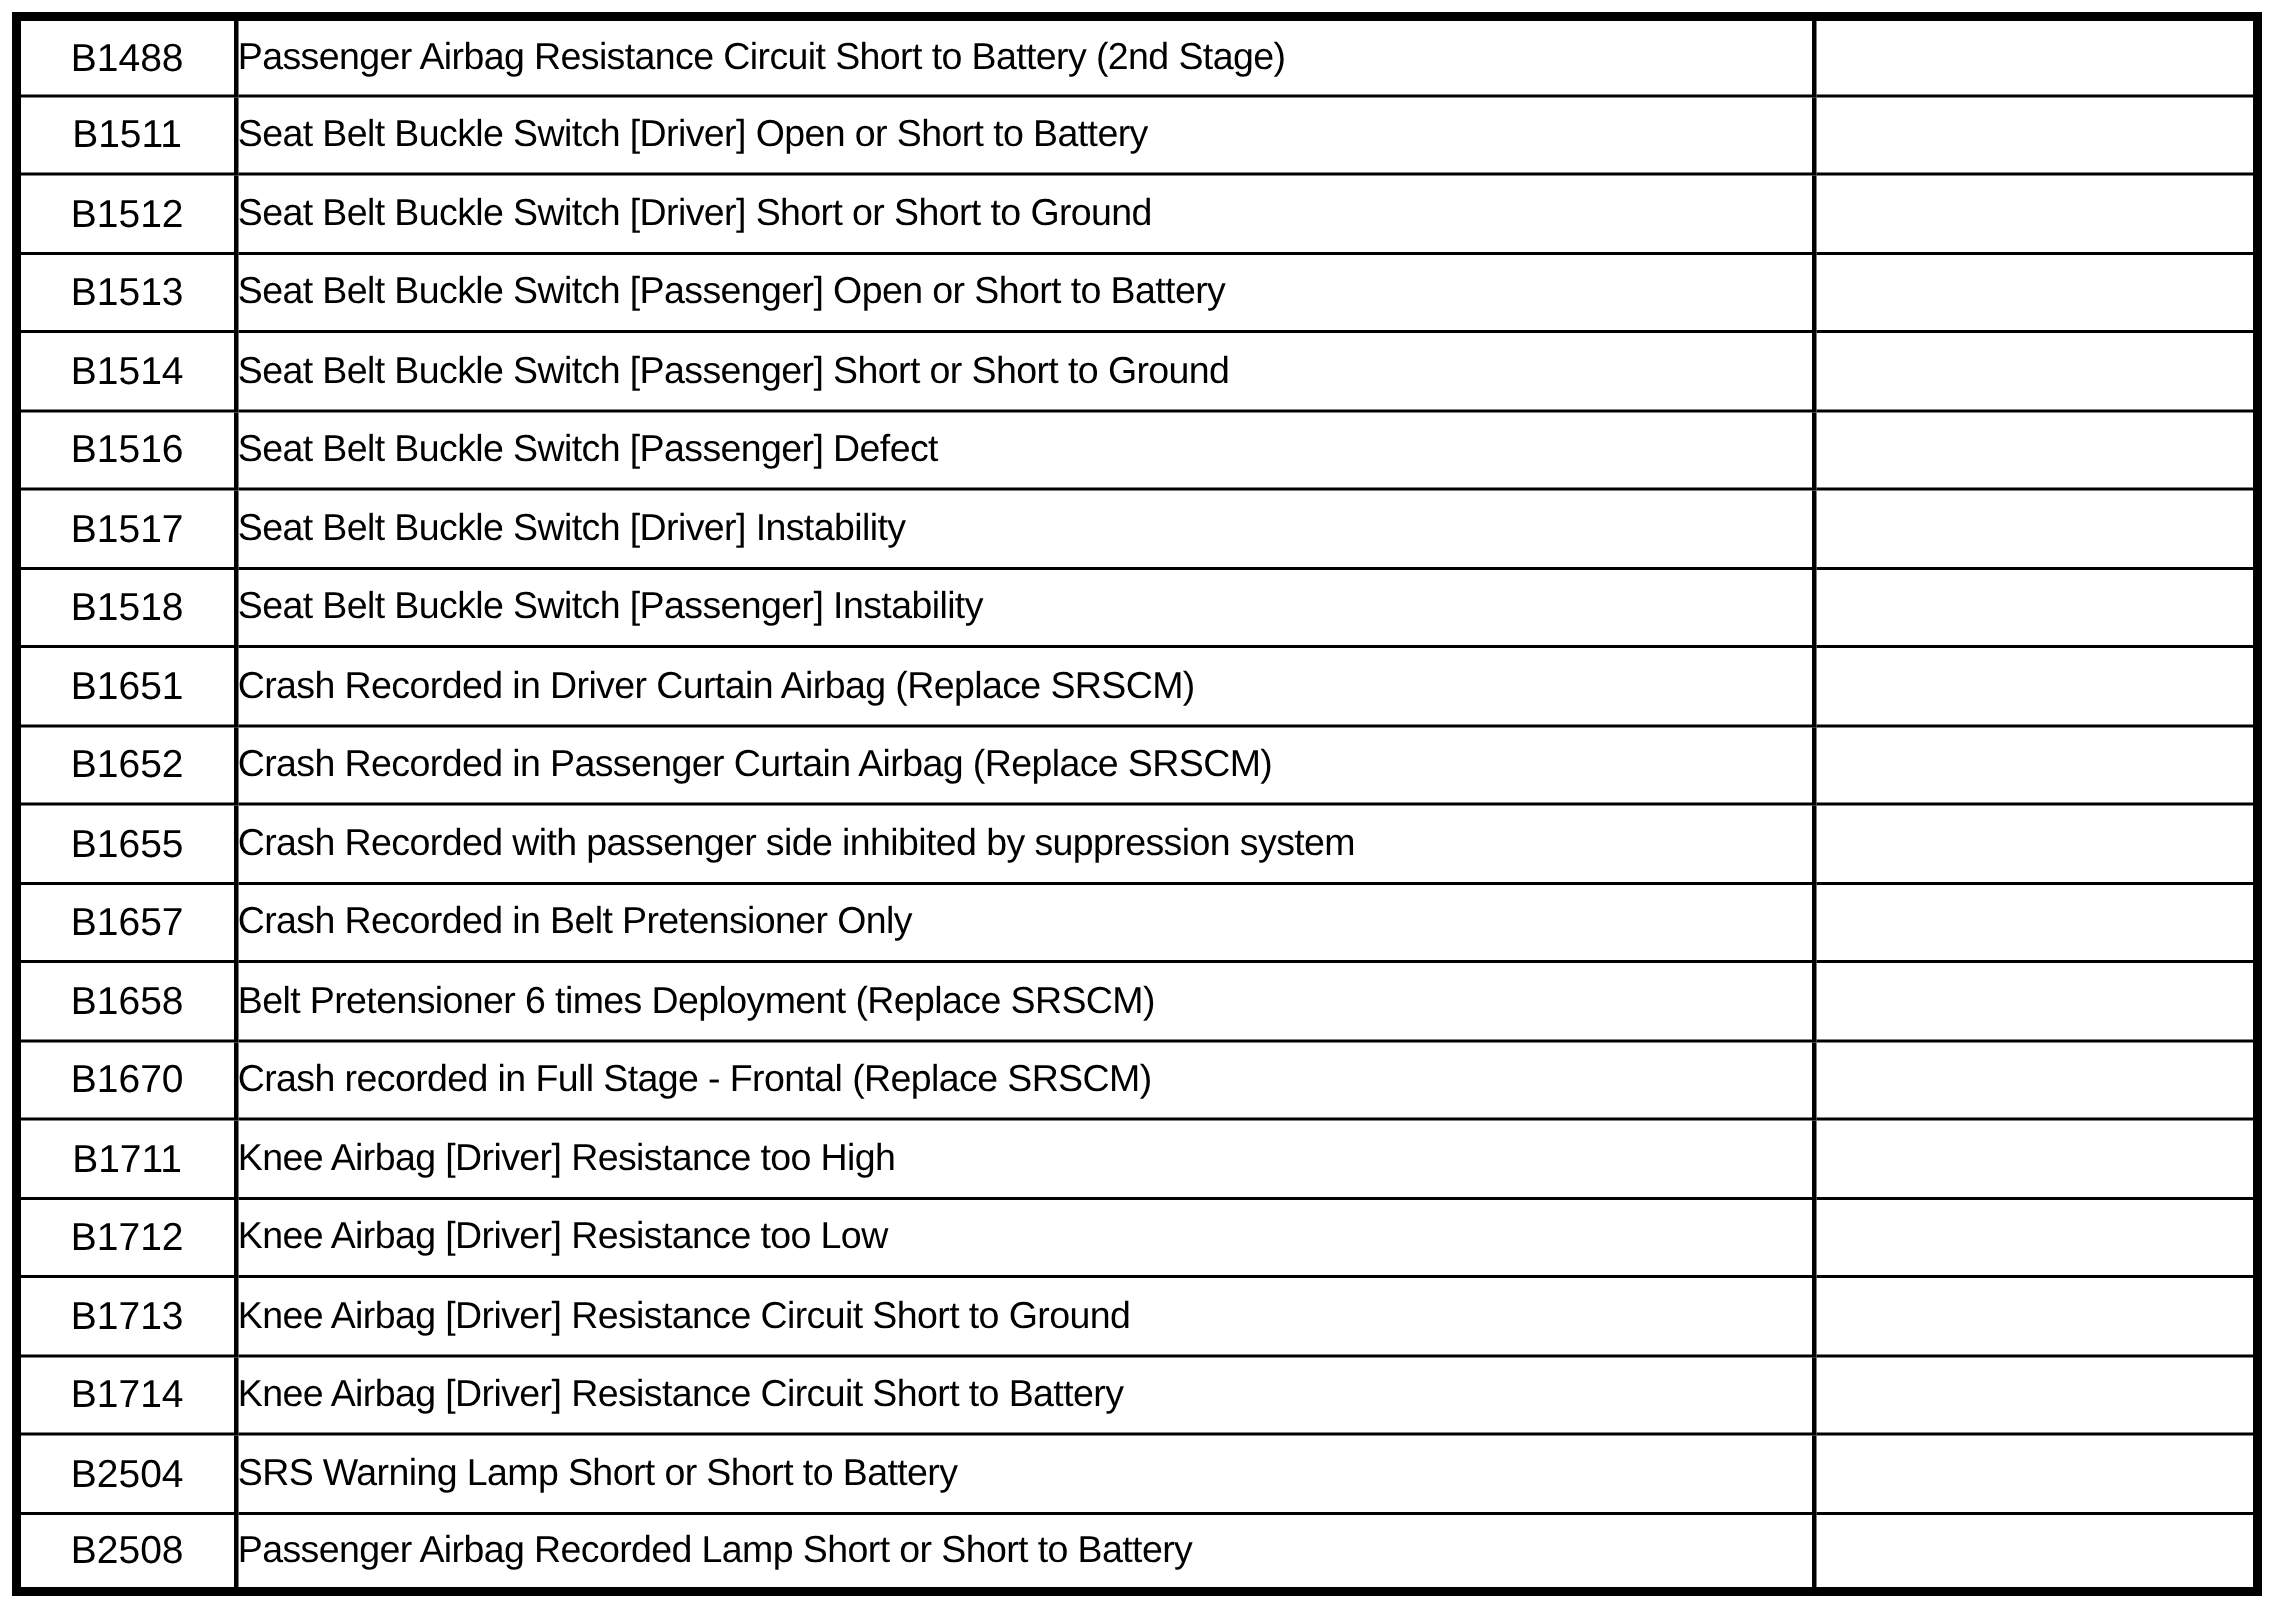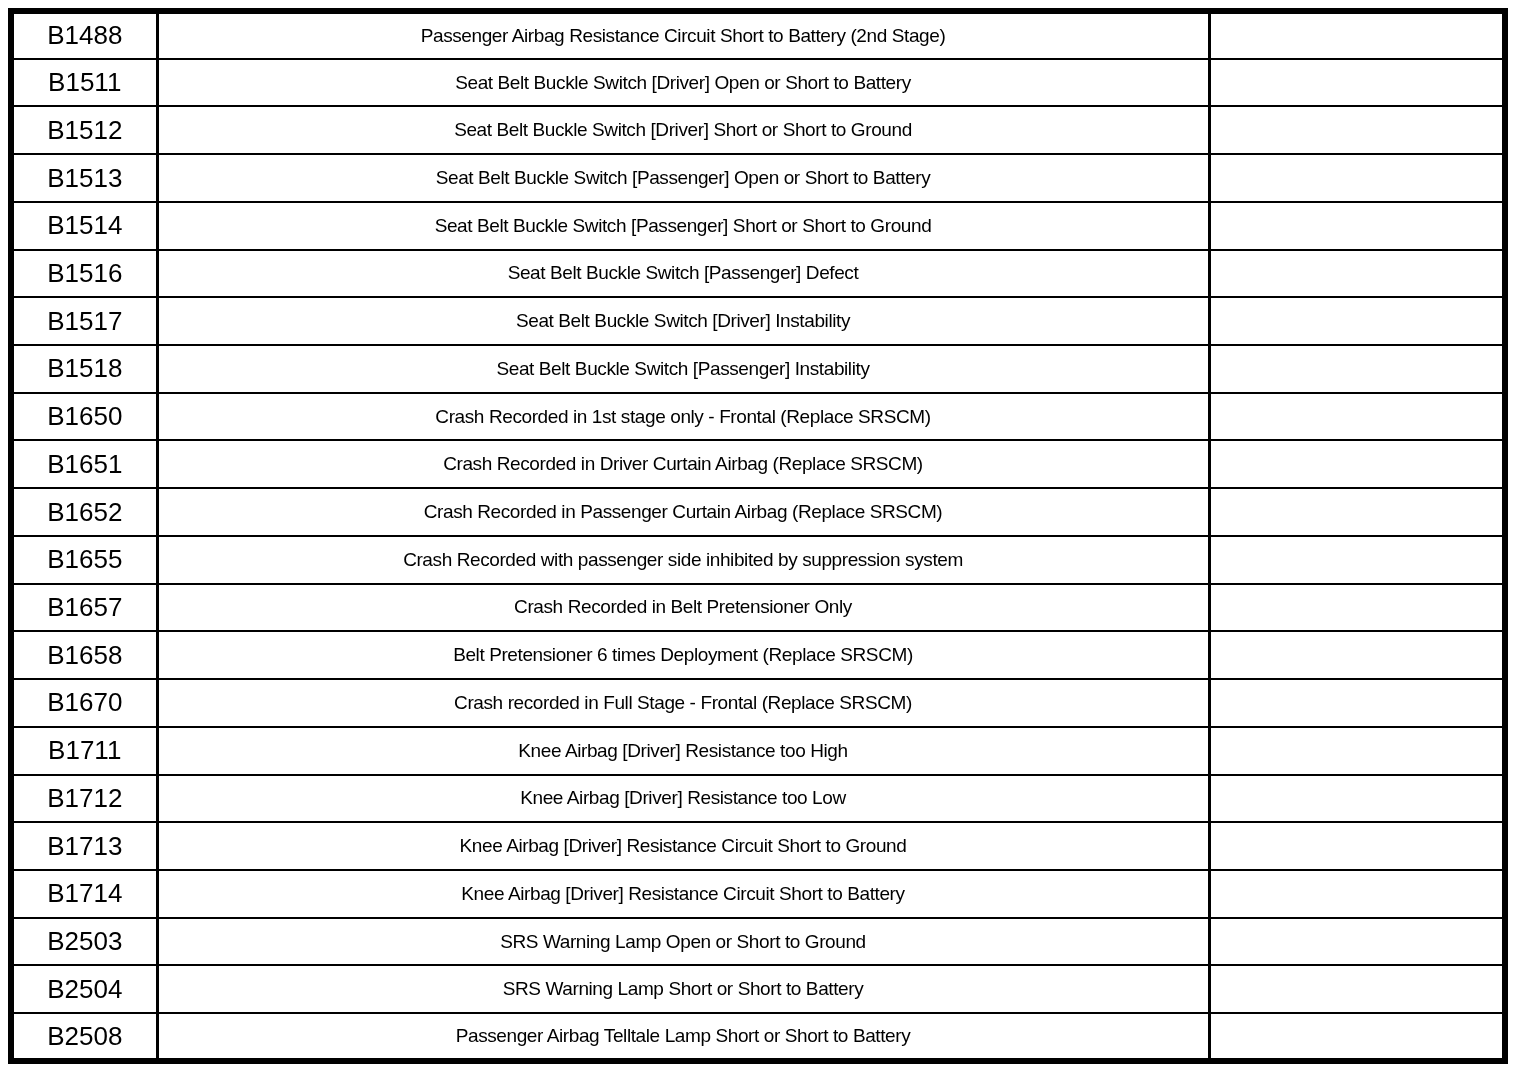--- a/index.html
+++ b/index.html
@@ -40,23 +40,23 @@
   }
   .col-code  { width: 146px; }
   .col-desc  { width: 1052px; }
   .col-notes { width: auto; }
   .cell-code {
     text-align: center;
     font-size: 26px;
     letter-spacing: 0px;
   }
   .cell-desc {
-    text-align: center;
+    text-align: left;
     padding-left: 7px;
-    font-size: 19px;
+    font-size: 25px;
     letter-spacing: -0.4px;
     margin-left: 41px;
   }
   .cell-notes {
     text-align: left;
   }
 </style>
 </head>
 <body>
 
@@ -110,25 +110,20 @@
     <td class="cell-notes"></td>
   </tr>
 
   <tr>
     <td class="cell-code">B1518</td>
     <td class="cell-desc">Seat Belt Buckle Switch [Passenger] Instability</td>
     <td class="cell-notes"></td>
   </tr>
 
 
-  <tr>
-    <td class="cell-code">B1650</td>
-    <td class="cell-desc">Crash Recorded in 1st stage only - Frontal (Replace SRSCM)</td>
-    <td class="cell-notes"></td>
-  </tr>
 
   <tr>
     <td class="cell-code">B1651</td>
     <td class="cell-desc">Crash Recorded in Driver Curtain Airbag (Replace SRSCM)</td>
     <td class="cell-notes"></td>
   </tr>
 
   <tr>
     <td class="cell-code">B1652</td>
     <td class="cell-desc">Crash Recorded in Passenger Curtain Airbag (Replace SRSCM)</td>
@@ -176,32 +171,27 @@
     <td class="cell-desc">Knee Airbag [Driver] Resistance Circuit Short to Ground</td>
     <td class="cell-notes"></td>
   </tr>
 
   <tr>
     <td class="cell-code">B1714</td>
     <td class="cell-desc">Knee Airbag [Driver] Resistance Circuit Short to Battery</td>
     <td class="cell-notes"></td>
   </tr>
 
-  <tr>
-    <td class="cell-code">B2503</td>
-    <td class="cell-desc">SRS Warning Lamp Open or Short to Ground</td>
-    <td class="cell-notes"></td>
-  </tr>
 
   <tr>
     <td class="cell-code">B2504</td>
     <td class="cell-desc">SRS Warning Lamp Short or Short to Battery</td>
     <td class="cell-notes"></td>
   </tr>
 
 
   <tr>
     <td class="cell-code">B2508</td>
-    <td class="cell-desc">Passenger Airbag Telltale Lamp Short or Short to Battery</td>
+    <td class="cell-desc">Passenger Airbag Recorded Lamp Short or Short to Battery</td>
     <td class="cell-notes"></td>
   </tr>
 </tbody>
 </table>
 
 </body></html>

